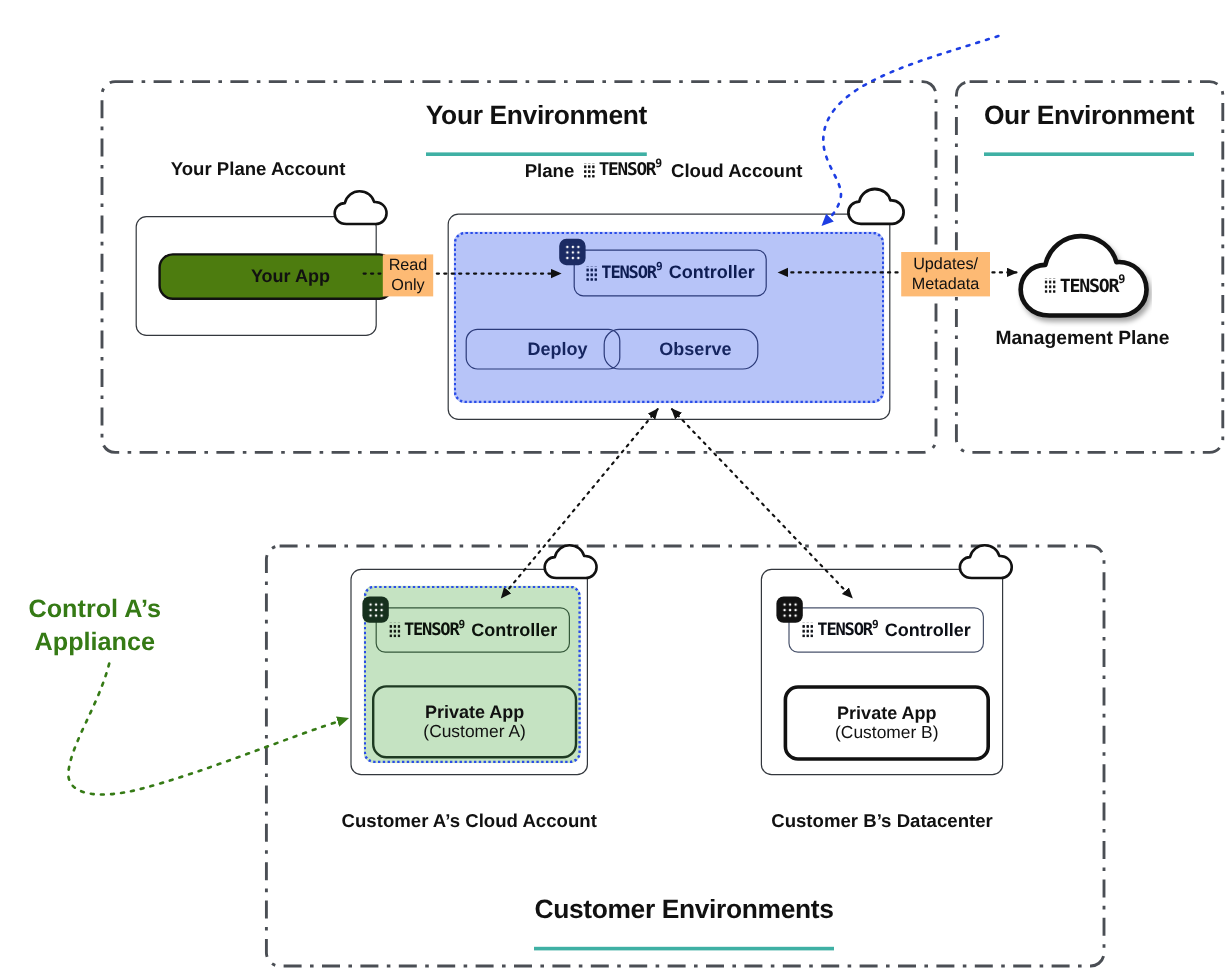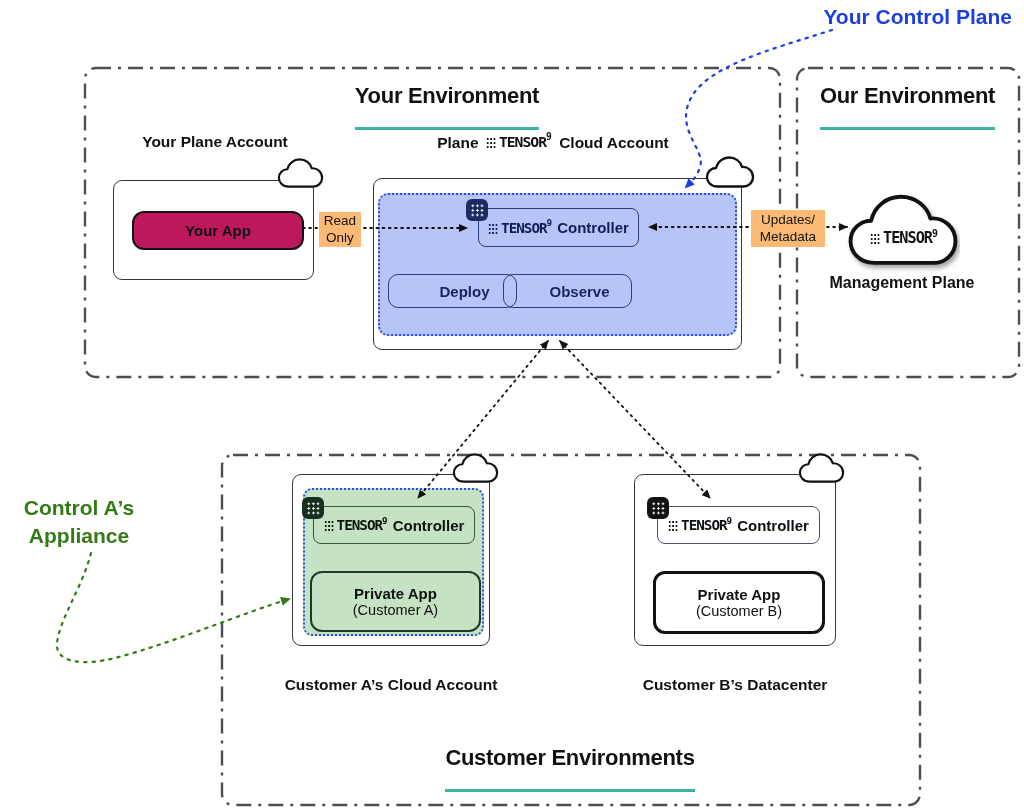--- a/index.html
+++ b/index.html
@@ -62,39 +62,38 @@
 <body>
 
 <div id="stage">
 
   <svg class="layer" width="1024" height="811" style="z-index:0">
     <rect x="85" y="68" width="695" height="309" rx="11" fill="none" stroke="#4a4e54" stroke-width="2.4" stroke-dasharray="15 7 3 7"></rect>
     <rect x="797" y="68" width="222" height="309" rx="11" fill="none" stroke="#4a4e54" stroke-width="2.4" stroke-dasharray="15 7 3 7"></rect>
     <rect x="222" y="455" width="698" height="350" rx="11" fill="none" stroke="#4a4e54" stroke-width="2.4" stroke-dasharray="15 7 3 7"></rect>
   </svg>
 
-  <div class="callout-blue abs" style="left:790px; top:5px; width:222px;">Your Control Plane</div>
 
   <div class="env-title abs" style="left:297px; top:83px; width:300px;">
     <span>Your Environment</span>
   </div>
   <div class="env-title abs" style="left:805px; top:83px; width:205px;">
     <span>Our Environment</span>
   </div>
   <div class="env-title abs" style="left:420px; top:745px; width:300px;">
     <span>Customer Environments</span>
   </div>
 
   <div class="box-label" style="left:110px; top:133px; width:210px;">Your Plane Account</div>
 
   <div class="box" style="left:113px; top:180px; width:199px; height:98px;"></div>
   <svg class="cloud" style="left:277px; top:157px;" width="47" height="33" viewBox="0 0 100 70">
     <path d="M25 63 C11 63 4 53 4 44 C4 34 12 26 22 26 C25 13 36 5 48 5 C61 5 71 13 74 24 C86 23 96 32 96 44 C96 55 87 63 77 63 Z"></path>
   </svg>
-  <div class="pill" style="left:132px; top:211px; width:168px; height:35px; background:#be185d; border:2.6px solid #111;">Your App</div>
+  <div class="pill" style="left:132px; top:211px; width:168px; height:35px; background:#4d7c0f; border:2.6px solid #111;padding-left:24px;">Your App</div>
 
   <div class="small-note" style="left:319px; top:212px; width:42px;">
     <div>Read</div>
     <div>Only</div>
   </div>
 
   <div class="box-label" style="left:403px; top:133px; width:300px;">
     <span>Plane</span>
     <span class="t9" style="margin:0 3px;">
         <i class="t9dots"></i>
@@ -115,21 +114,21 @@
     <span class="t9">
         <i class="t9dots"></i>
         <b class="t9name">TENSOR</b>
         <sup>9</sup>
       </span>
     <span class="lbl">Controller</span>
   </div>
   <div class="badge" style="left:466px; top:199px; background:#1b2b63;"></div>
 
   <div class="action" style="left:388px; top:274px; width:103px; height:32px;">Deploy</div>
-  <div class="action" style="left:503px; top:274px; width:103px; height:32px;">Observe</div>
+  <div class="action" style="left:503px; top:274px; width:103px; height:32px;border-radius:13px;">Observe</div>
 
   <div class="small-note" style="left:751px; top:210px; width:74px; padding:1px 0;">
     <div>Updates/</div>
     <div>Metadata</div>
   </div>
 
   <svg class="cloud big" style="left:846px; top:189px;" width="114" height="84" viewBox="0 0 100 70">
     <path d="M25 63 C11 63 4 53 4 44 C4 34 12 26 22 26 C25 13 36 5 48 5 C61 5 71 13 74 24 C86 23 96 32 96 44 C96 55 87 63 77 63 Z"></path>
   </svg>
   <div class="cloud-logo" style="left:856px; top:229px; width:96px;">

